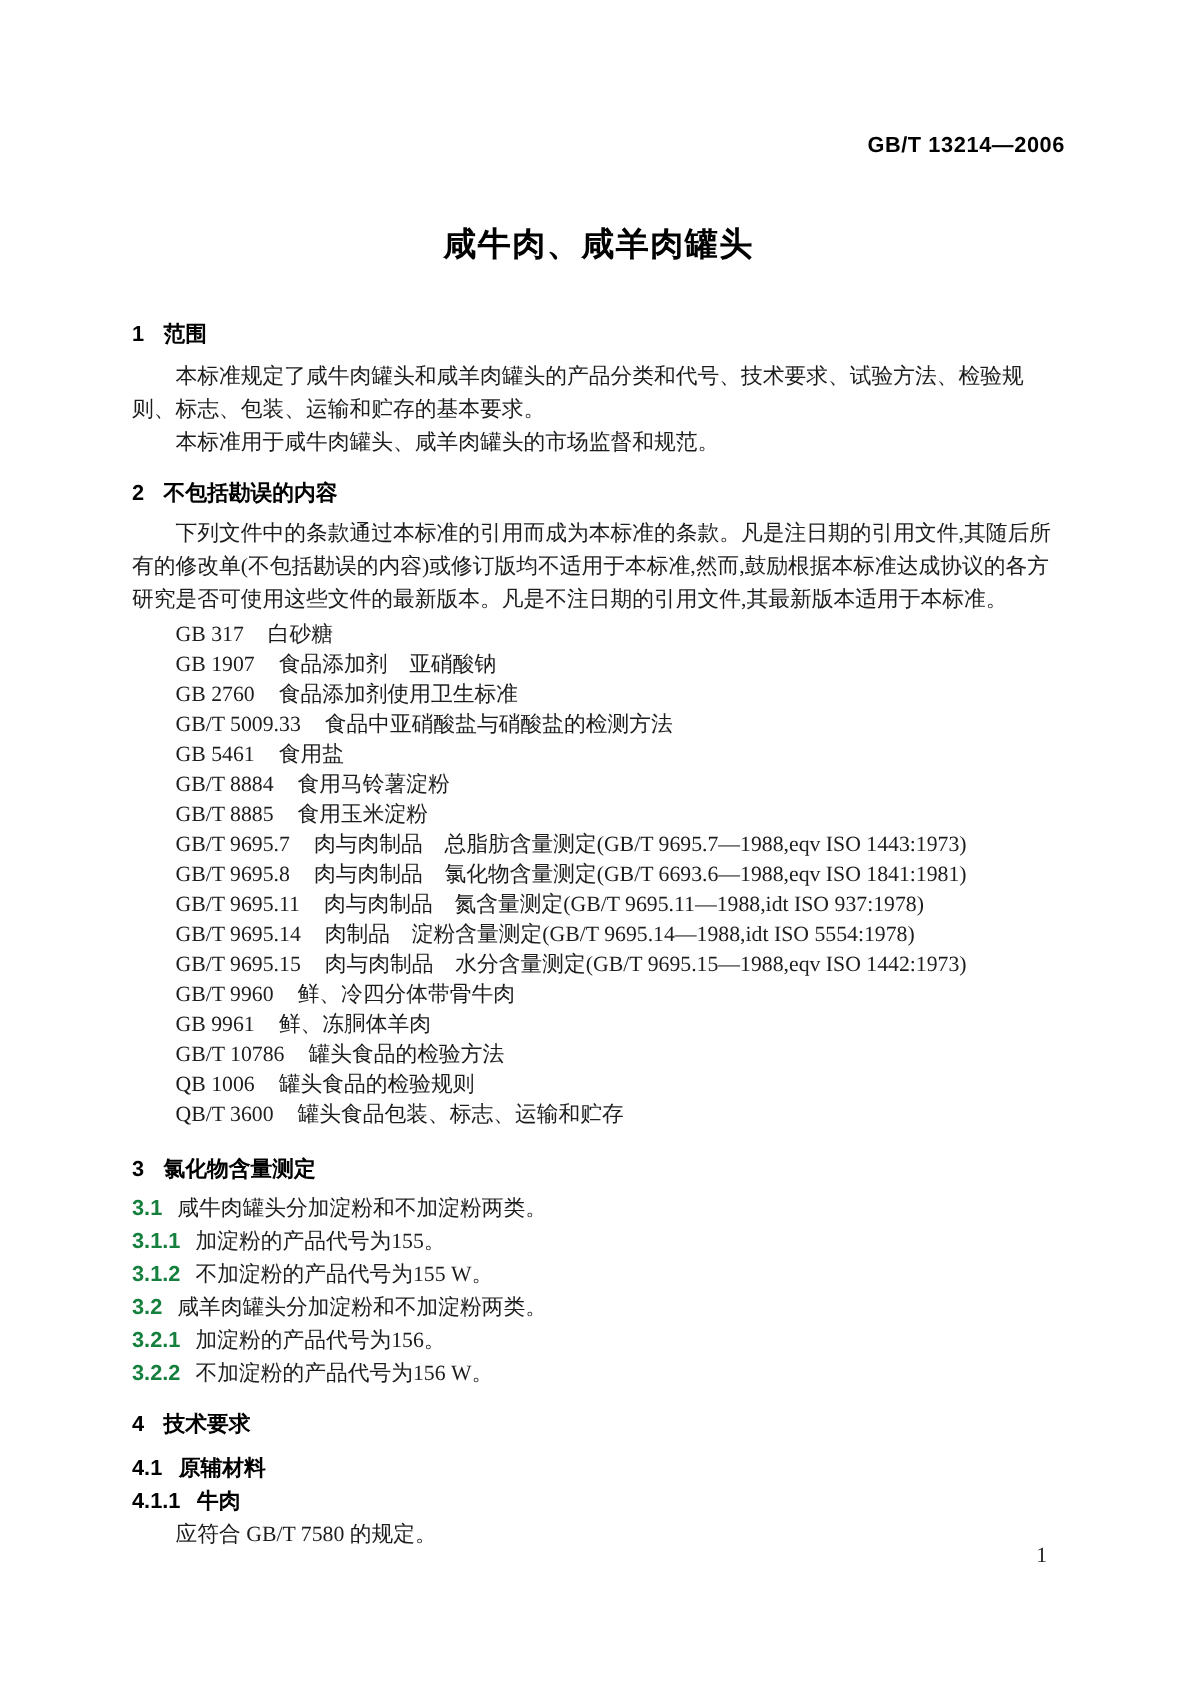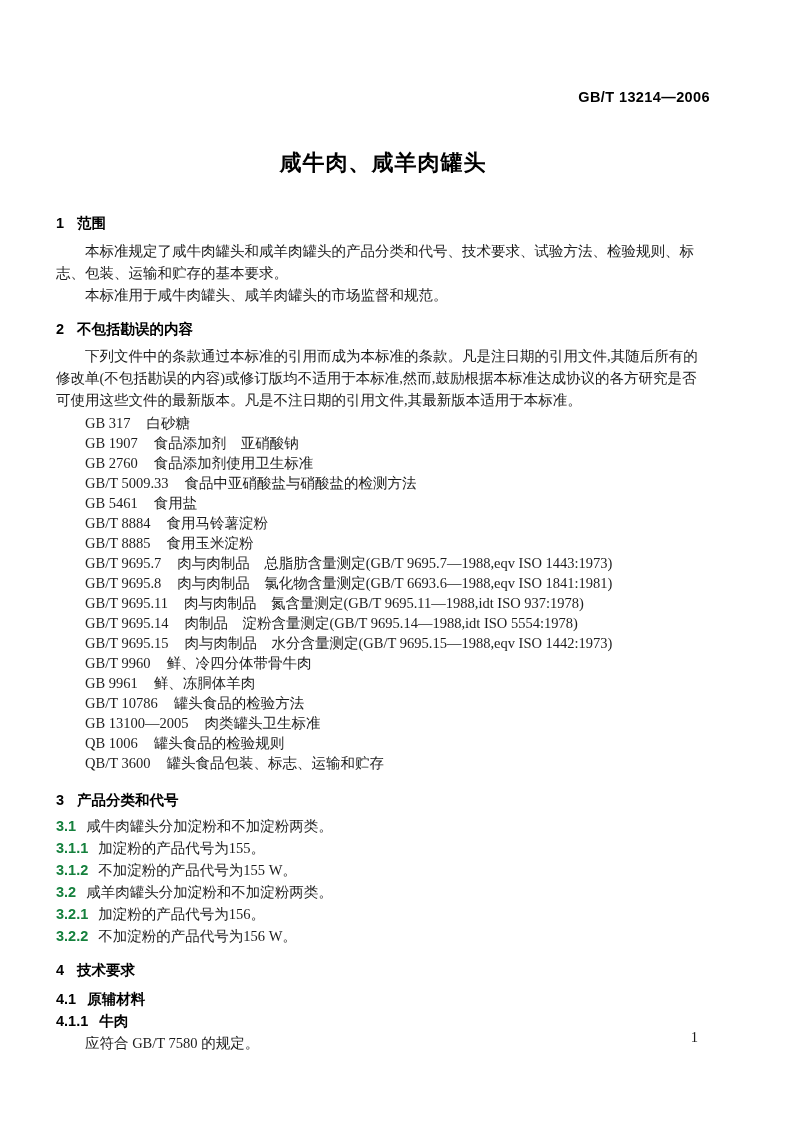--- a/index.html
+++ b/index.html
@@ -3,21 +3,21 @@
 <meta charset="utf-8">
 <style>
   * { margin:0; padding:0; box-sizing:border-box; }
   html, body { background:#ffffff; }
   body { width:794px; font-family:"Liberation Serif", serif; }
   .page {
     position:relative;
     width:794px; height:1123px;
     background:#ffffff;
     color:#1c1c1c;
-    padding:86px 84px 0 56px;
+    padding:86px 84px 0 88px;
     font-size:14.5px;
     line-height:22px;
     overflow:hidden;
   }
   .doc-header {
     text-align:right;
     font-family:"Liberation Sans", sans-serif;
     font-weight:bold;
     font-size:14.5px;
     color:#000;
@@ -113,29 +113,28 @@
       <div class="ref-line"><span class="ref-code">GB/T 8884</span><span>食用马铃薯淀粉</span></div>
       <div class="ref-line"><span class="ref-code">GB/T 8885</span><span>食用玉米淀粉</span></div>
       <div class="ref-line"><span class="ref-code">GB/T 9695.7</span><span>肉与肉制品　总脂肪含量测定(GB/T 9695.7—1988,eqv ISO 1443:1973)</span></div>
       <div class="ref-line"><span class="ref-code">GB/T 9695.8</span><span>肉与肉制品　氯化物含量测定(GB/T 6693.6—1988,eqv ISO 1841:1981)</span></div>
       <div class="ref-line"><span class="ref-code">GB/T 9695.11</span><span>肉与肉制品　氮含量测定(GB/T 9695.11—1988,idt ISO 937:1978)</span></div>
       <div class="ref-line"><span class="ref-code">GB/T 9695.14</span><span>肉制品　淀粉含量测定(GB/T 9695.14—1988,idt ISO 5554:1978)</span></div>
       <div class="ref-line"><span class="ref-code">GB/T 9695.15</span><span>肉与肉制品　水分含量测定(GB/T 9695.15—1988,eqv ISO 1442:1973)</span></div>
       <div class="ref-line"><span class="ref-code">GB/T 9960</span><span>鲜、冷四分体带骨牛肉</span></div>
       <div class="ref-line"><span class="ref-code">GB 9961</span><span>鲜、冻胴体羊肉</span></div>
       <div class="ref-line"><span class="ref-code">GB/T 10786</span><span>罐头食品的检验方法</span></div>
-      <div class="ref-line"><span class="ref-code">GB 13100—2005</span><span>肉类罐头卫生标准</span></div>
       <div class="ref-line"><span class="ref-code">QB 1006</span><span>罐头食品的检验规则</span></div>
       <div class="ref-line"><span class="ref-code">QB/T 3600</span><span>罐头食品包装、标志、运输和贮存</span></div>
     </div>
   </div>
 
   <div class="section" id="sec3">
     <div class="sec-heading">
-      <span class="sec-num">3</span><span>产品分类和代号</span>
+      <span class="sec-num">3</span><span>氯化物含量测定</span>
     </div>
     <div class="clause-list">
       <div class="clause"><span class="clause-num">3.1</span><span>咸牛肉罐头分加淀粉和不加淀粉两类。</span></div>
       <div class="clause"><span class="clause-num">3.1.1</span><span>加淀粉的产品代号为155。</span></div>
       <div class="clause"><span class="clause-num">3.1.2</span><span>不加淀粉的产品代号为155 W。</span></div>
       <div class="clause"><span class="clause-num">3.2</span><span>咸羊肉罐头分加淀粉和不加淀粉两类。</span></div>
       <div class="clause"><span class="clause-num">3.2.1</span><span>加淀粉的产品代号为156。</span></div>
       <div class="clause"><span class="clause-num">3.2.2</span><span>不加淀粉的产品代号为156 W。</span></div>
     </div>
   </div>

